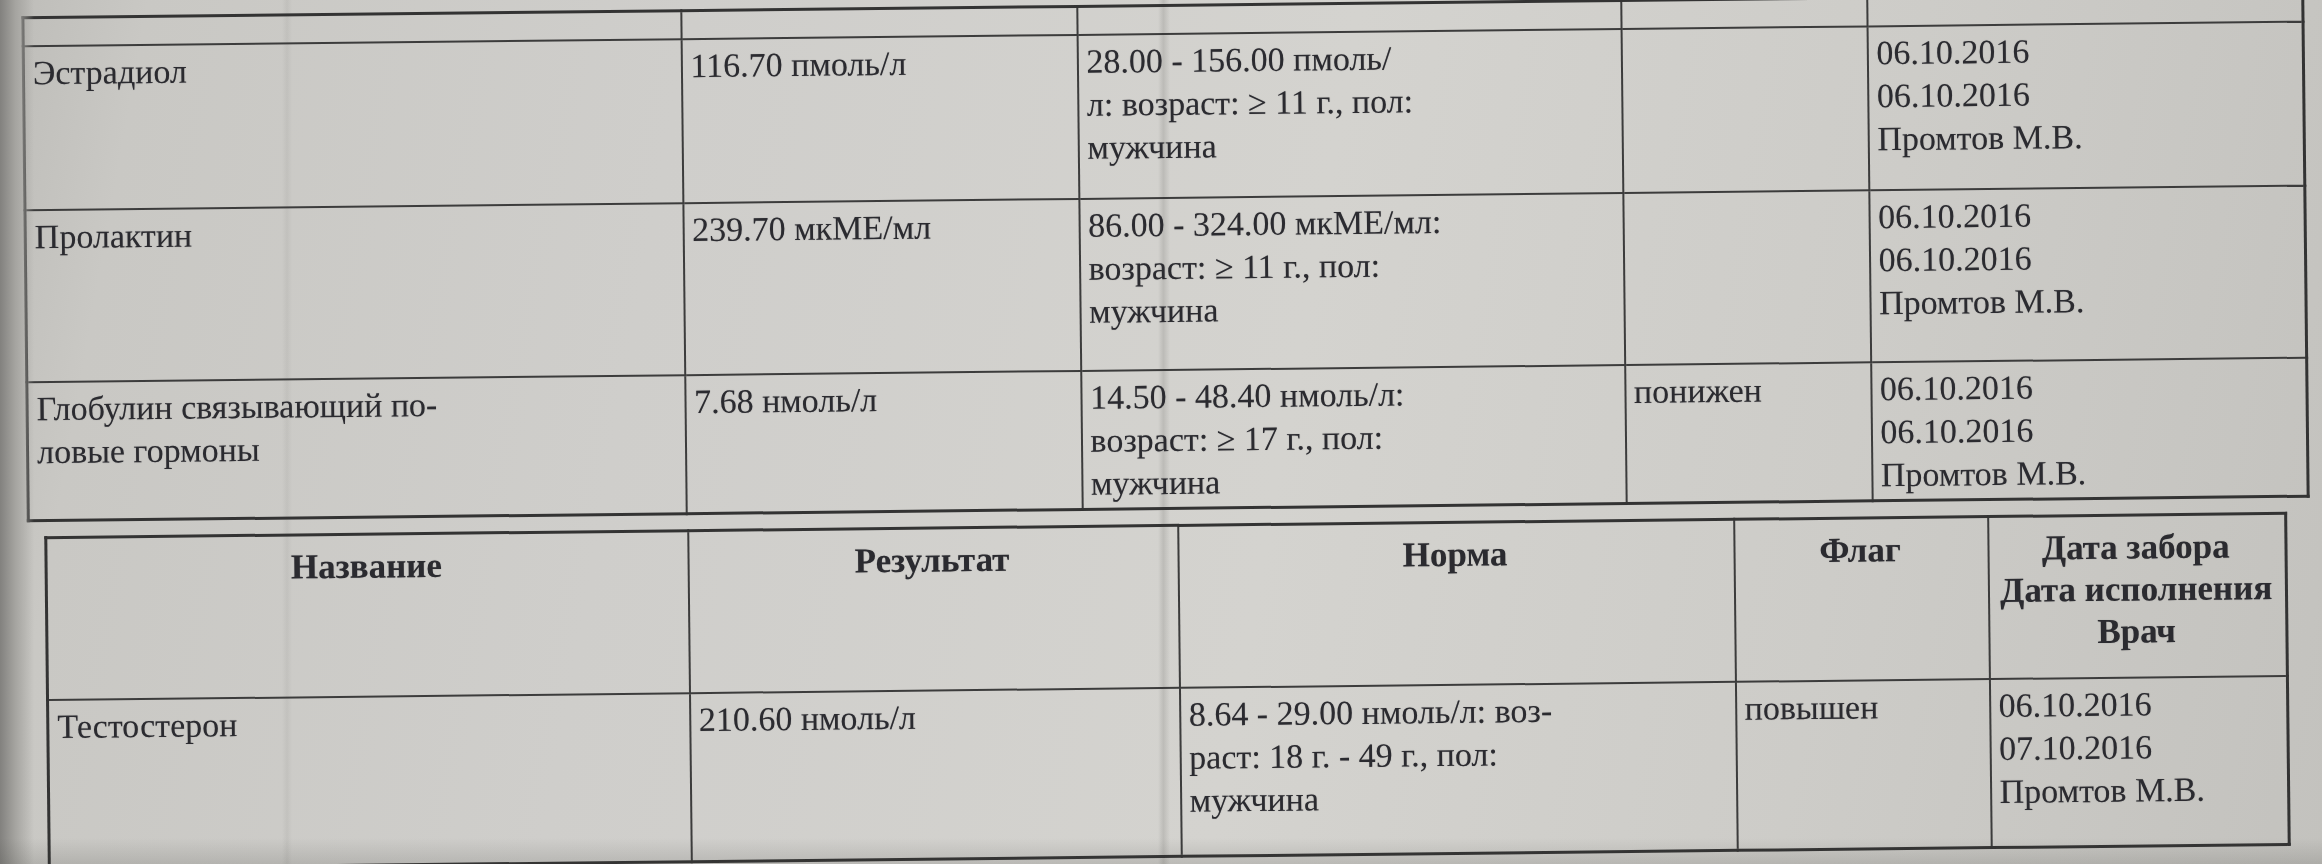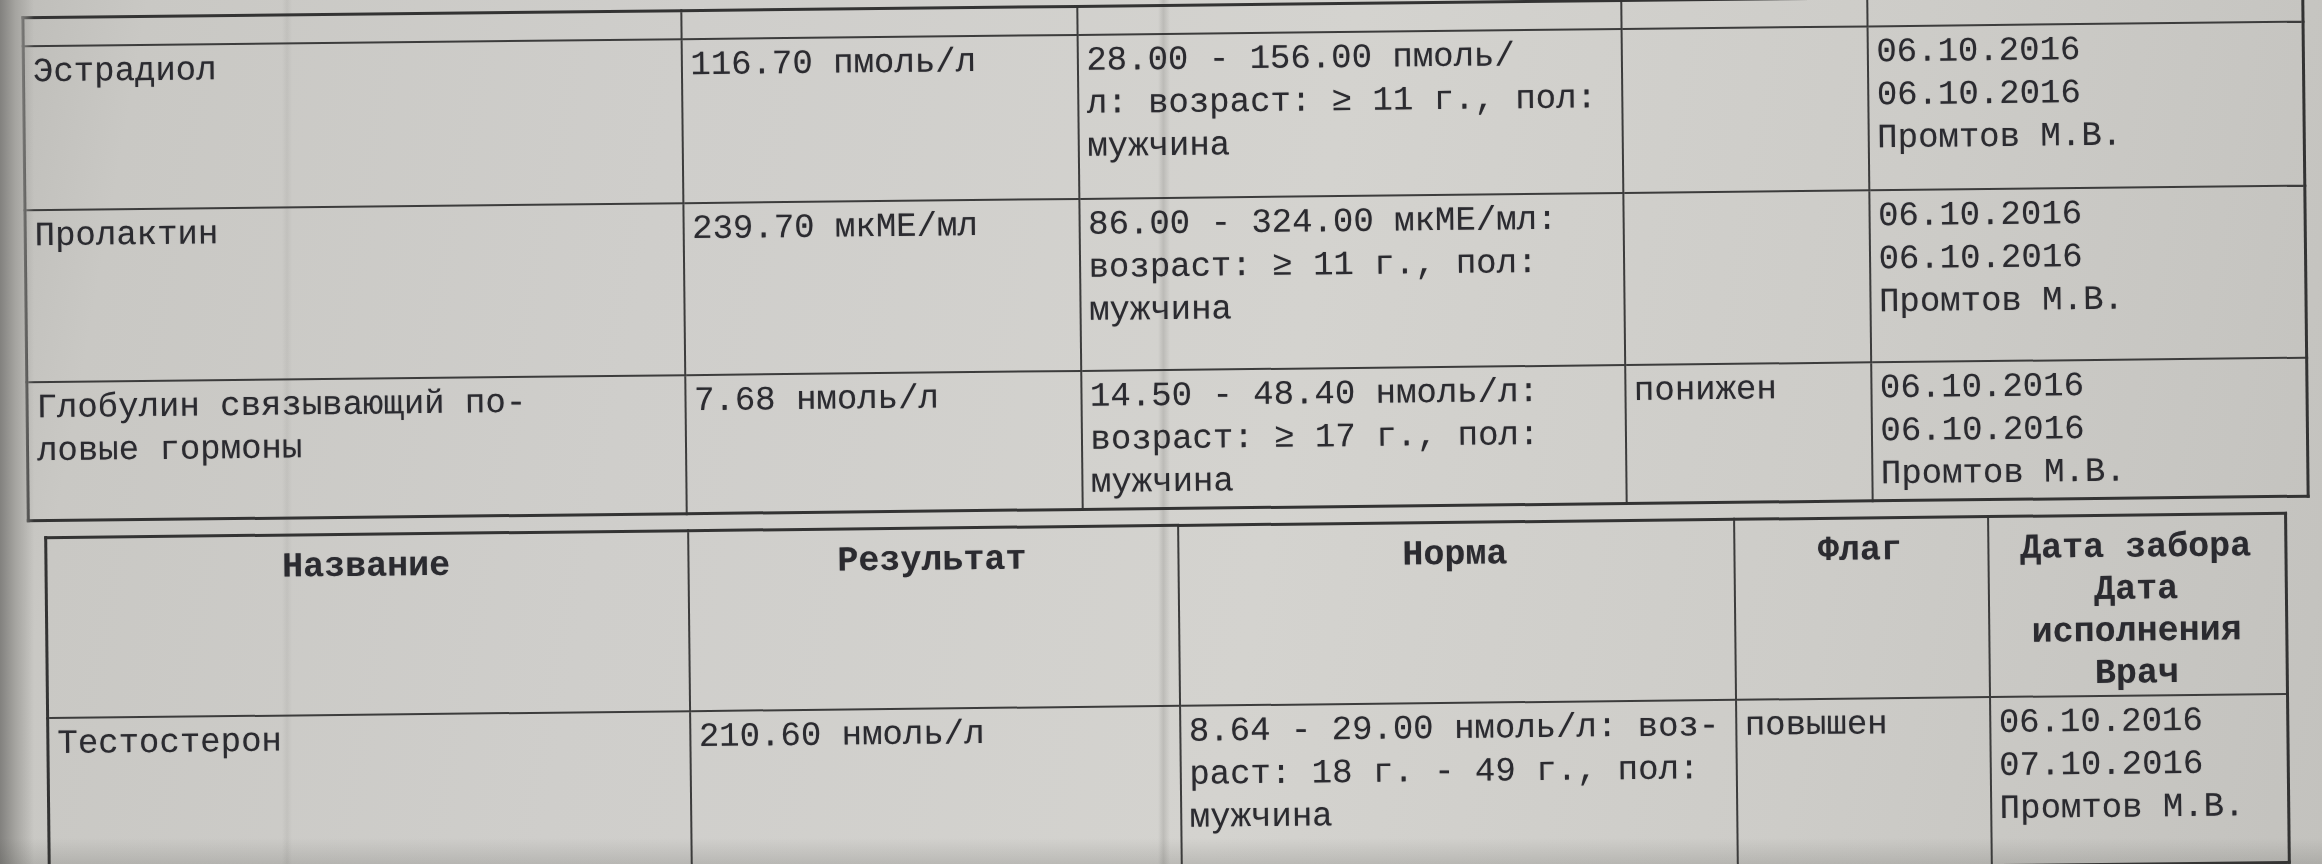--- a/index.html
+++ b/index.html
@@ -1,19 +1,19 @@
 <!DOCTYPE html>
 <html><head>
 <meta charset="utf-8">
 <style>
   html,body{margin:0;padding:0;background:#9a9996;}
   #stage{
     position:relative;width:2322px;height:864px;overflow:hidden;
     background:linear-gradient(100deg,#bdbcb8 0%,#c9c8c4 6%,#cfcecb 28%,#d4d3cf 55%,#cdccc8 78%,#c3c2be 100%);
-    font-family:Liberation Mono, monospace;
+    font-family:Liberation Serif, serif;
     color:#2b2b30;
   }
   .soft-text{text-shadow:0 0 1px rgba(43,43,48,0.38);}
   
   .edge-shadow-left{position:absolute;left:0;top:0;width:34px;height:100%;
     background:linear-gradient(90deg,#82817e 0%,#a5a4a0 45%,rgba(165,164,160,0) 100%);}
   .edge-shadow-bottom{position:absolute;left:0;bottom:0;width:100%;height:26px;
     background:linear-gradient(0deg,rgba(60,60,55,0.16),rgba(60,60,55,0));}
   .paper-crease{position:absolute;left:1158px;top:0;width:12px;height:100%;
     background:linear-gradient(90deg,rgba(70,70,66,0) 0%,rgba(70,70,66,0.16) 45%,rgba(70,70,66,0) 100%);}

